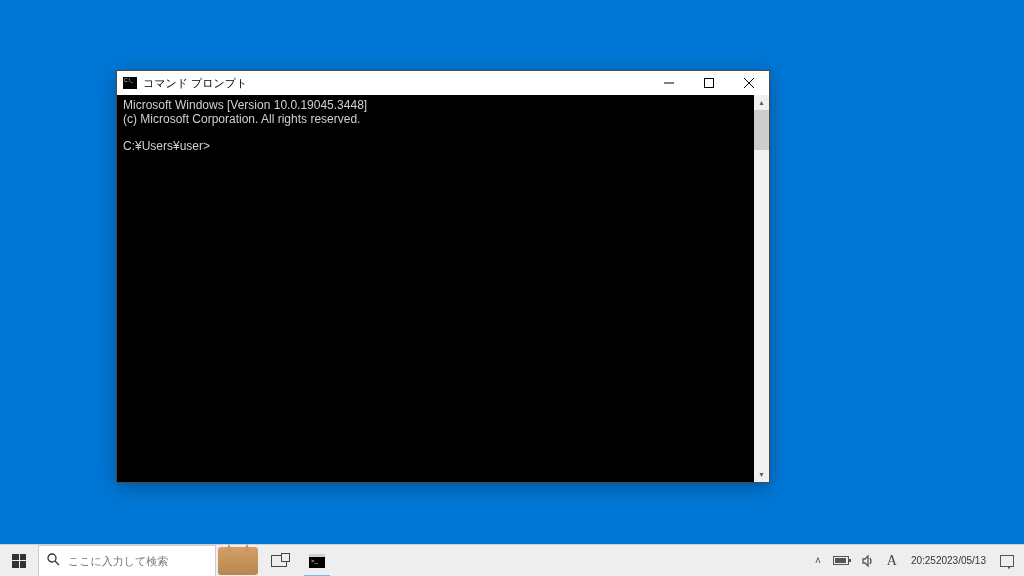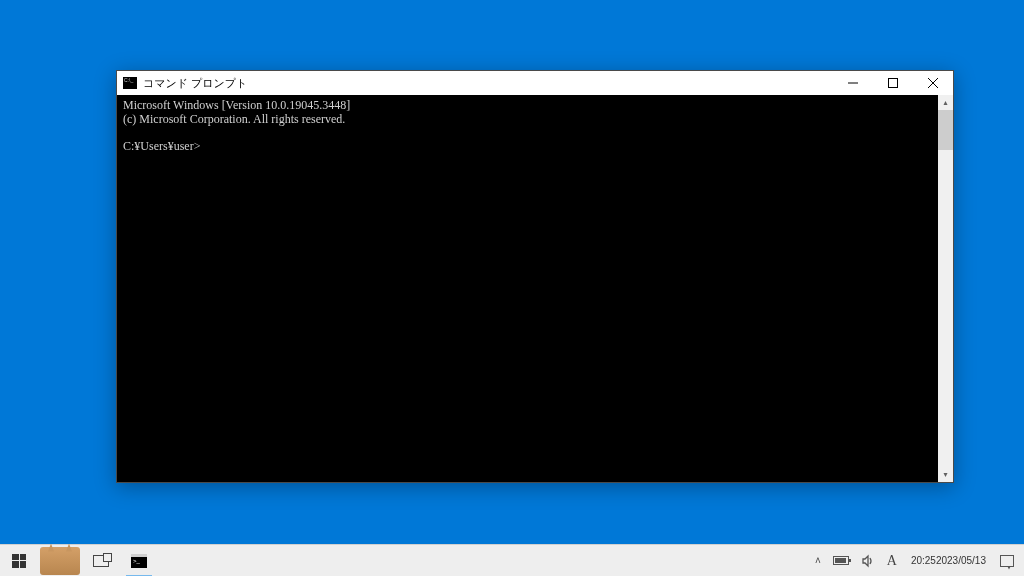--- a/index.html
+++ b/index.html
@@ -15,21 +15,21 @@
       font-family: "Segoe UI", "Meiryo", sans-serif;
       overflow: hidden;
       position: relative;
     }
     
     
     .cmd-window {
       position: absolute;
       left: 116px;
       top: 70px;
-      width: 838px;
+      width: 654px;
       height: 413px;
       background: #fff;
       border: 1px solid #4a4a4a;
       box-shadow: 0 4px 20px rgba(0,0,0,0.3);
       display: flex;
       flex-direction: column;
     }
     
     .titlebar {
       height: 24px;
@@ -85,21 +85,21 @@
     .console-area {
       flex: 1;
       display: flex;
       background: #000;
     }
     
     .console-content {
       flex: 1;
       padding: 4px 6px;
       color: #d0d0d0;
-      font-family: Liberation Serif, serif;
+      font-family: Liberation Sans, sans-serif;
       font-size: 12px;
       line-height: 1.15;
       white-space: pre;
     }
     
     .console-scrollbar {
       width: 15px;
       background: #f0f0f0;
       position: relative;
     }
@@ -410,20 +410,29 @@
 <div class="taskbar">
   <div class="start-btn">
     <div class="win-logo">
       <div></div>
         <div></div>
         <div></div>
         <div></div>
     </div>
   </div>
 
+  <div class="search-box">
+    <span class="search-icon-glyph">
+      <svg width="13" height="13" viewBox="0 0 13 13">
+          <circle cx="5" cy="5" r="4" fill="none" stroke="#333" stroke-width="1.3"></circle>
+          <line x1="8" y1="8" x2="12" y2="12" stroke="#333" stroke-width="1.3"></line>
+        </svg>
+    </span>
+    <input class="search-input" type="text" placeholder="ここに入力して検索" style="">
+  </div>
 
   <div class="cortana-fox"></div>
 
   <div class="task-item">
     <div class="task-view-icon"></div>
   </div>
 
   <div class="task-item active">
     <div class="cmd-icon"></div>
   </div>

